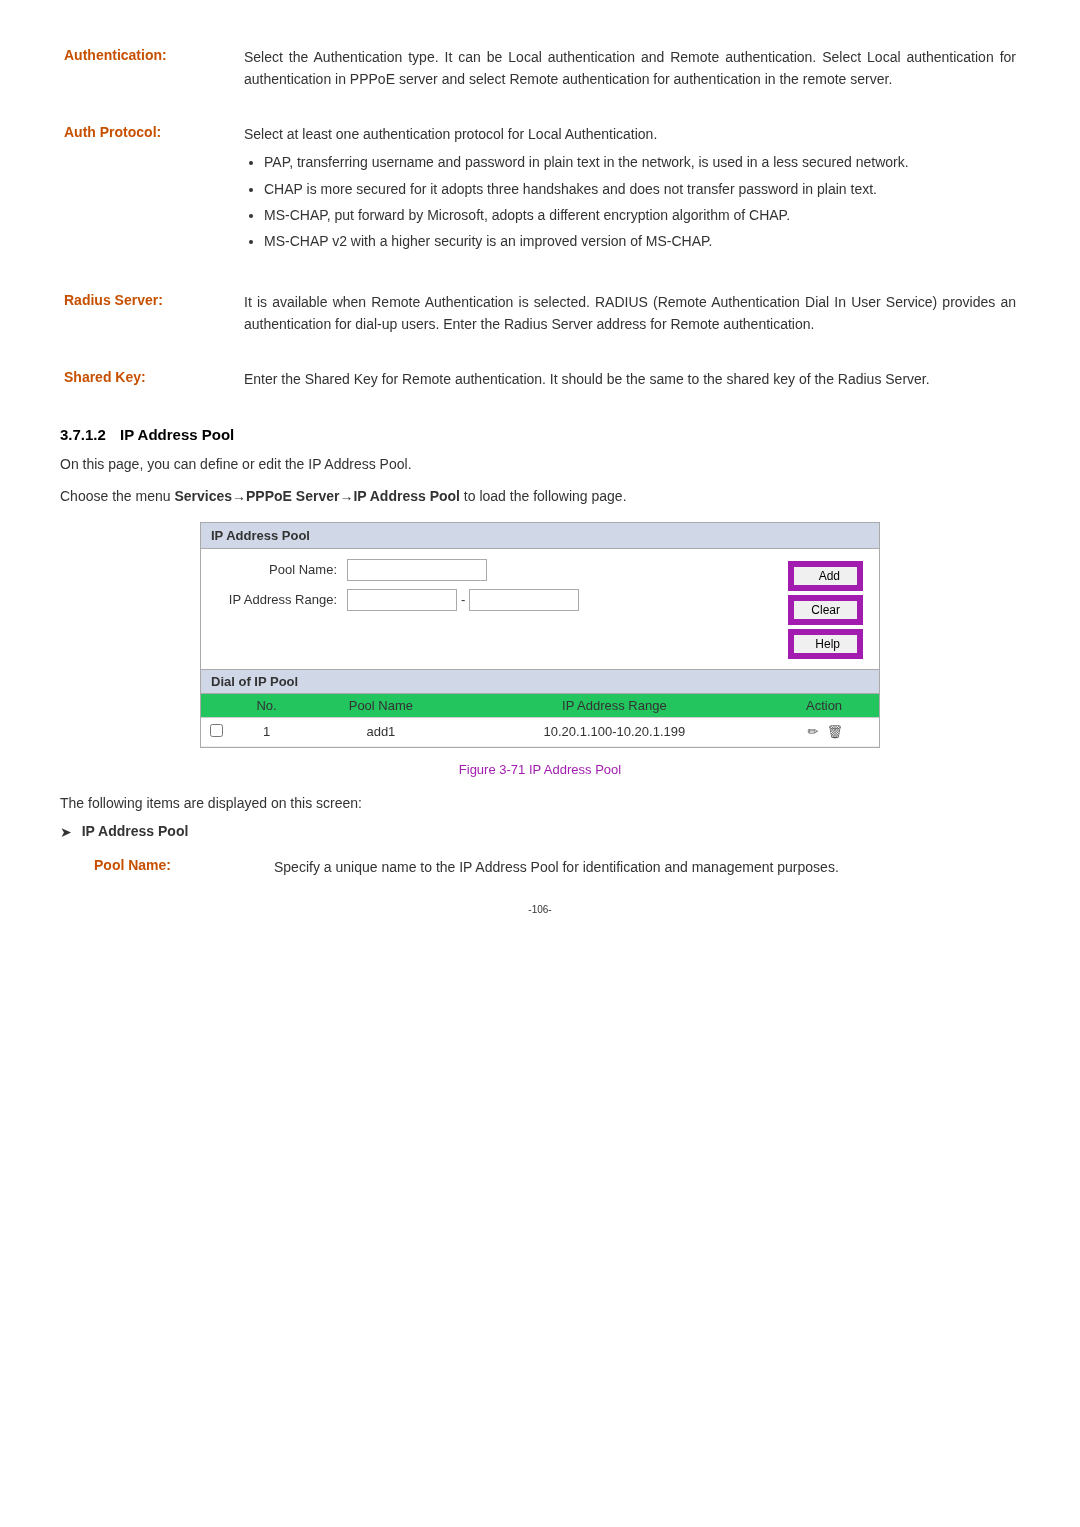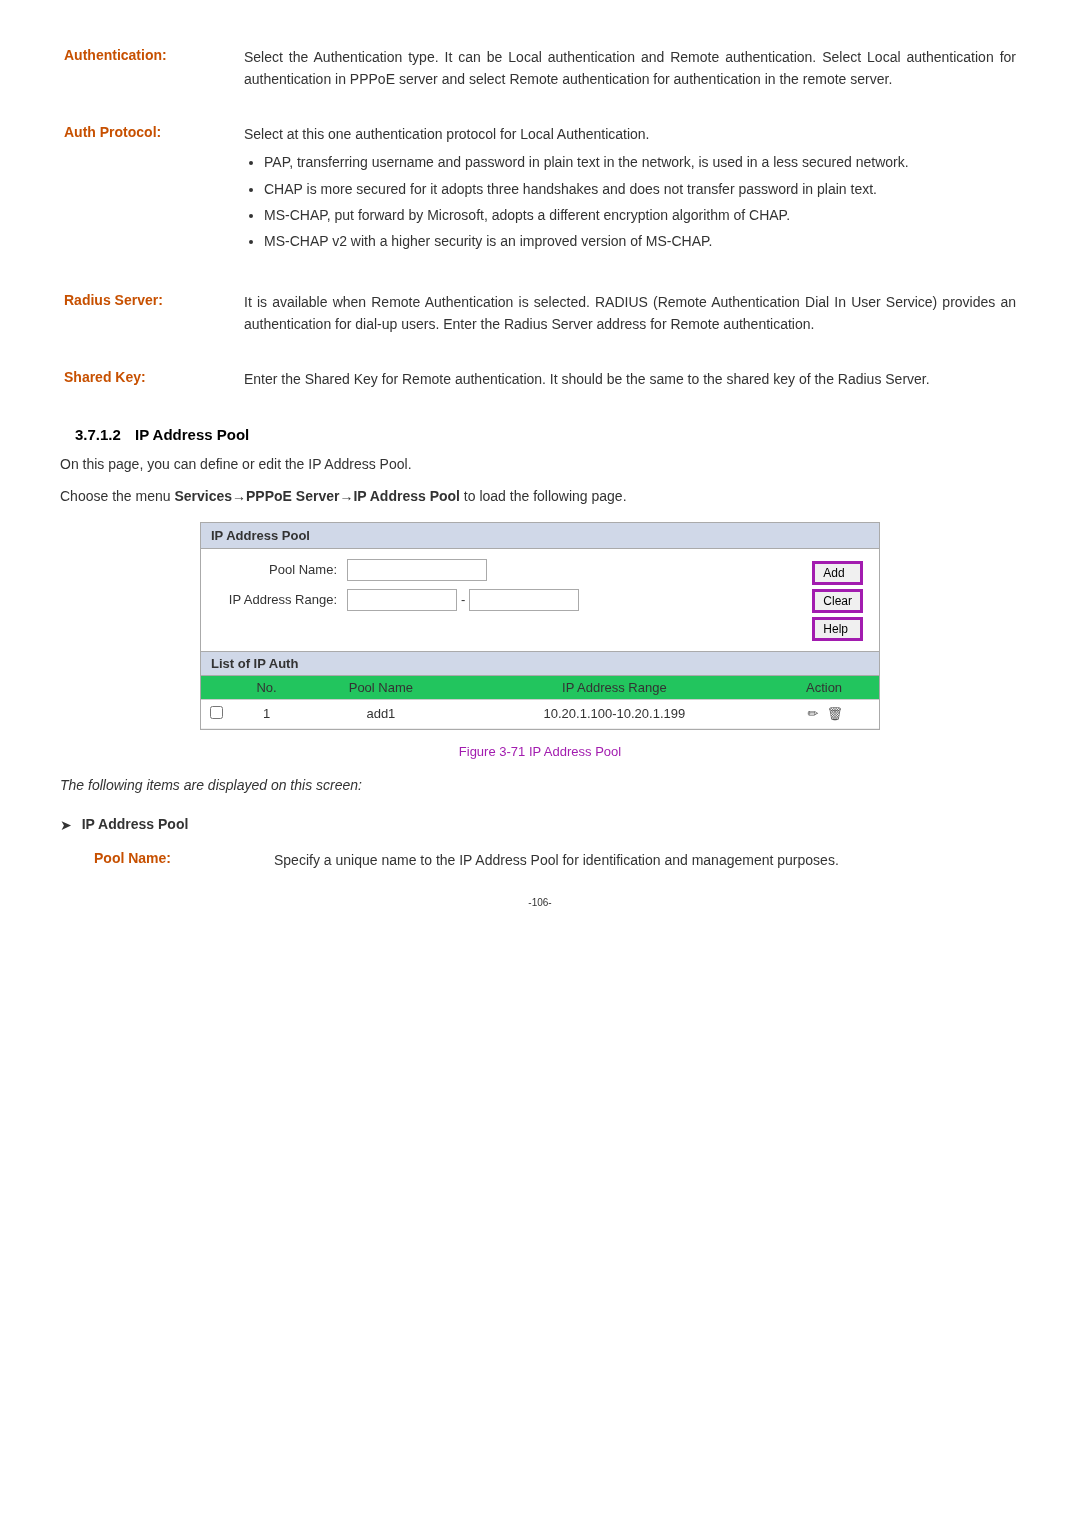--- a/index.html
+++ b/index.html
@@ -44,21 +44,20 @@
       line-height: 1.6;
       text-align: justify;
     }
 
     h2.section-heading {
       font-size: 15px;
       font-weight: bold;
       margin-top: 30px;
       margin-bottom: 10px;
       color: #000;
-      margin-left: 15px;
     }
 
     .section-number {
       margin-right: 10px;
     }
 
     .description-text {
       font-size: 14px;
       line-height: 1.6;
       margin-bottom: 10px;
@@ -119,27 +118,27 @@
       margin: 0 4px;
       font-size: 13px;
     }
     .widget-buttons {
       display: flex;
       flex-direction: column;
       gap: 4px;
       padding-top: 2px;
     }
     .widget-btn {
-      border: 3px solid #a21caf;
+      border: 6px solid #a21caf;
       background: #f0f0f0;
-      padding: 2px 8px;
+      padding: 2px 17px;
       font-size: 12px;
       cursor: pointer;
       min-width: 50px;
-      text-align: left;
+      text-align: right;
     }
 
     
     .list-header {
       background: #d0d8e8;
       padding: 4px 10px;
       font-weight: bold;
       font-size: 13px;
       color: #333;
       border-top: 1px solid #aaa;
@@ -198,22 +197,21 @@
 
     .figure-caption {
       text-align: center;
       font-size: 13px;
       margin-bottom: 18px;
       color: #a21caf;
     }
 
     .items-intro {
       font-size: 14px;
-      margin-bottom: 23px;
-      font-style: italic;
+      margin-bottom: 12px;
     }
 
     .section-arrow {
       display: flex;
       align-items: flex-start;
       margin-bottom: 10px;
       margin-top: 6px;
     }
     .section-arrow-symbol {
       font-size: 14px;
@@ -251,21 +249,21 @@
     <td>Select the Authentication type. It can be Local authentication and Remote authentication. Select Local authentication for authentication in PPPoE server and select Remote authentication for authentication in the remote server.</td>
   </tr>
 </tbody>
   </table>
 
 <table class="section-table">
   <tbody>
       <tr>
     <td style="color:#c75000;font-weight:bold;vertical-align:top;padding-top:7px;">Auth Protocol:</td>
     <td>
-      <span>Select at this one authentication protocol for Local Authentication.</span>
+      <span>Select at least one authentication protocol for Local Authentication.</span>
       <ul class="bullet-list">
         <li>PAP, transferring username and password in plain text in the network, is used in a less secured network.</li>
         <li>CHAP is more secured for it adopts three handshakes and does not transfer password in plain text.</li>
         <li>MS-CHAP, put forward by Microsoft, adopts a different encryption algorithm of CHAP.</li>
         <li>MS-CHAP v2 with a higher security is an improved version of MS-CHAP.</li>
       </ul>
     </td>
   </tr>
 </tbody>
   </table>
@@ -314,21 +312,21 @@
         <input type="text" class="form-input" style="width: 110px;">
       </div>
     </div>
     <div class="widget-buttons">
       <button class="widget-btn">Add</button>
       <button class="widget-btn">Clear</button>
       <button class="widget-btn">Help</button>
     </div>
   </div>
 
-  <div class="list-header">List of IP Auth</div>
+  <div class="list-header">Dial of IP Pool</div>
   <table class="pool-table">
     <thead>
       <tr>
         <th style="width:30px;"></th>
         <th>No.</th>
         <th>Pool Name</th>
         <th>IP Address Range</th>
         <th>Action</th>
       </tr>
     </thead>

